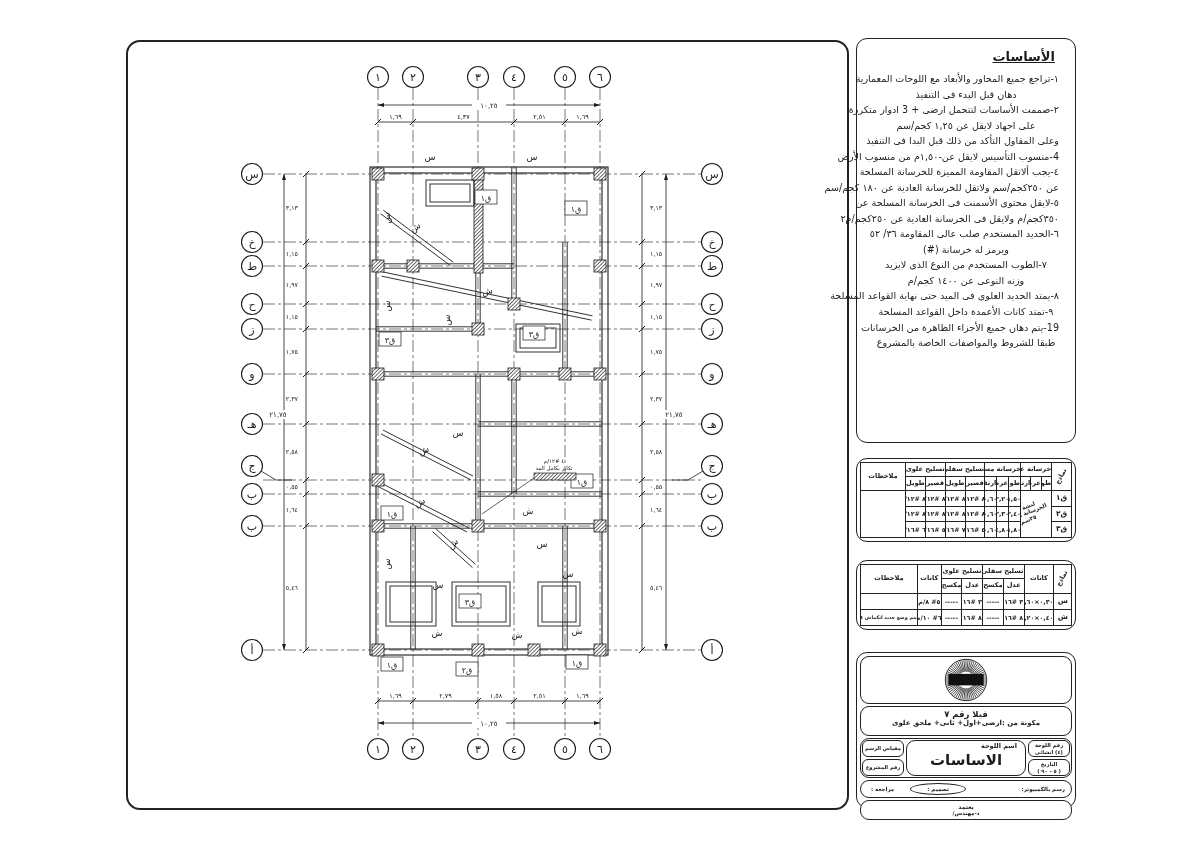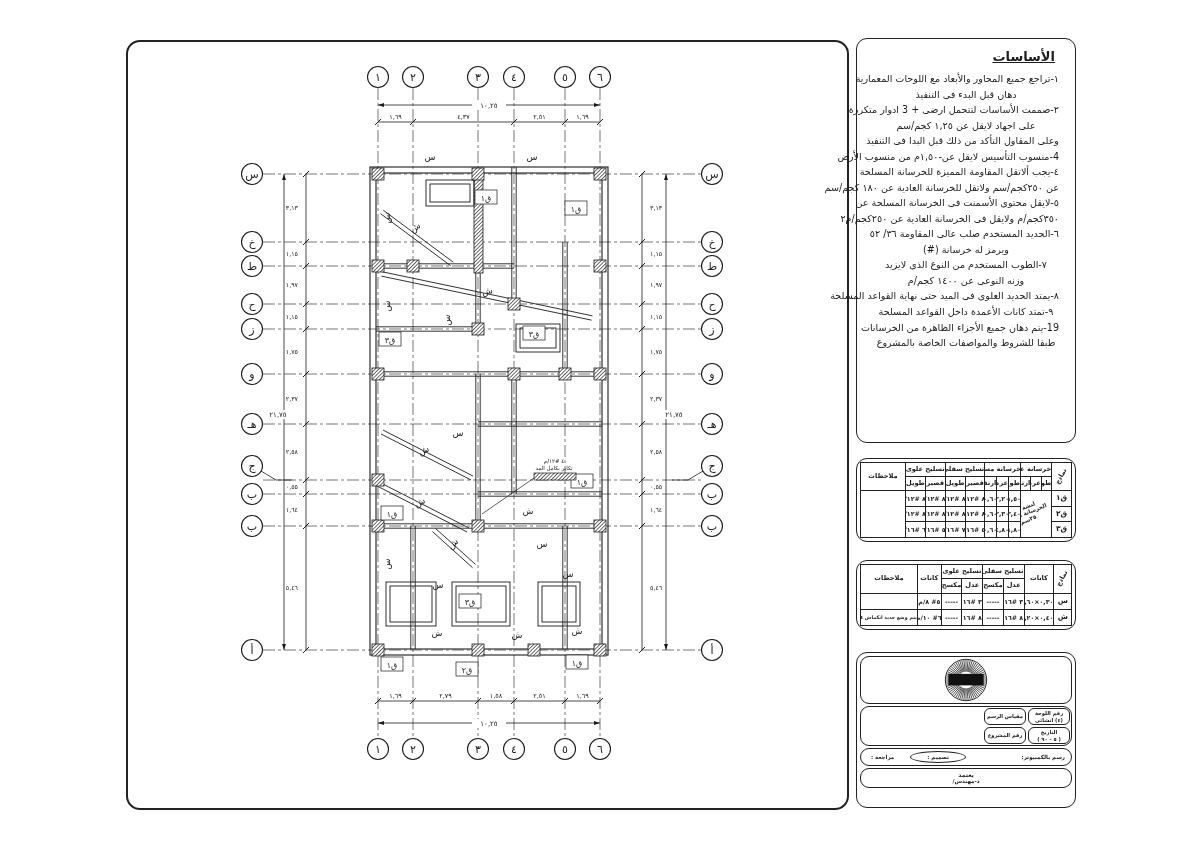--- a/index.html
+++ b/index.html
@@ -538,30 +538,38 @@
           <line x1="38.174593080251334" y1="22.63956333005256" x2="49.54470891005547" y2="12.40186505276203" stroke="#1c1c1c" stroke-width="1"></line>
           <line x1="38.89918693812442" y1="23.534362224782793" x2="51.277146952061116" y2="14.54124786470795" stroke="#1c1c1c" stroke-width="1"></line>
           <line x1="39.52627944162882" y1="24.499999999999993" x2="52.77646811953073" y2="16.849999999999987" stroke="#1c1c1c" stroke-width="1"></line>
           <line x1="40.04900003406861" y1="25.525896926166197" x2="54.0262455360004" y2="19.302826287106456" stroke="#1c1c1c" stroke-width="1"></line>
           <line x1="40.46162167924669" y1="26.600813061875577" x2="55.01278637856254" y2="21.872853047938875" stroke="#1c1c1c" stroke-width="1"></line>
           <line x1="40.75962360807186" y1="27.71297140100464" x2="55.72528189929909" y2="24.531922531492917" stroke="#1c1c1c" stroke-width="1"></line>
           <line x1="40.939740849051006" y1="28.85018690405581" x2="56.15592584818559" y2="27.250901416060714" stroke="#1c1c1c" stroke-width="1"></line>
           <rect x="7" y="22" width="46" height="15" fill="#111"></rect>
         </svg>
     </div>
+    <div class="tb-row tb-villa">
+      <div class="l1">فيلا رقم ٧</div>
+      <div class="l2">مكونة من :ارضى+اول+ ثانى+ ملحق علوى</div>
+    </div>
     <div class="tb-row tb-mid">
       <div class="tb-col">
         <div class="tb-cell">
           <span>رقم اللوحة</span>
           <span>(٤) انشائى</span>
         </div>
         <div class="tb-cell">
           <span>التاريخ</span>
           <span>( ٥ - ٩٠ )</span>
         </div>
+      </div>
+      <div class="tb-center">
+        <span class="lbl">اسم اللوحة</span>
+        <span class="big">الاساسات</span>
       </div>
       <div class="tb-col">
         <div class="tb-cell">مقياس الرسم</div>
         <div class="tb-cell">رقم المشروع</div>
       </div>
     </div>
     <div class="tb-row tb-sign">
       <div class="s1">رسم بالكمبيوتر:</div>
       <div class="s2">تصميم :</div>
       <div class="s3">مراجعة :</div>

